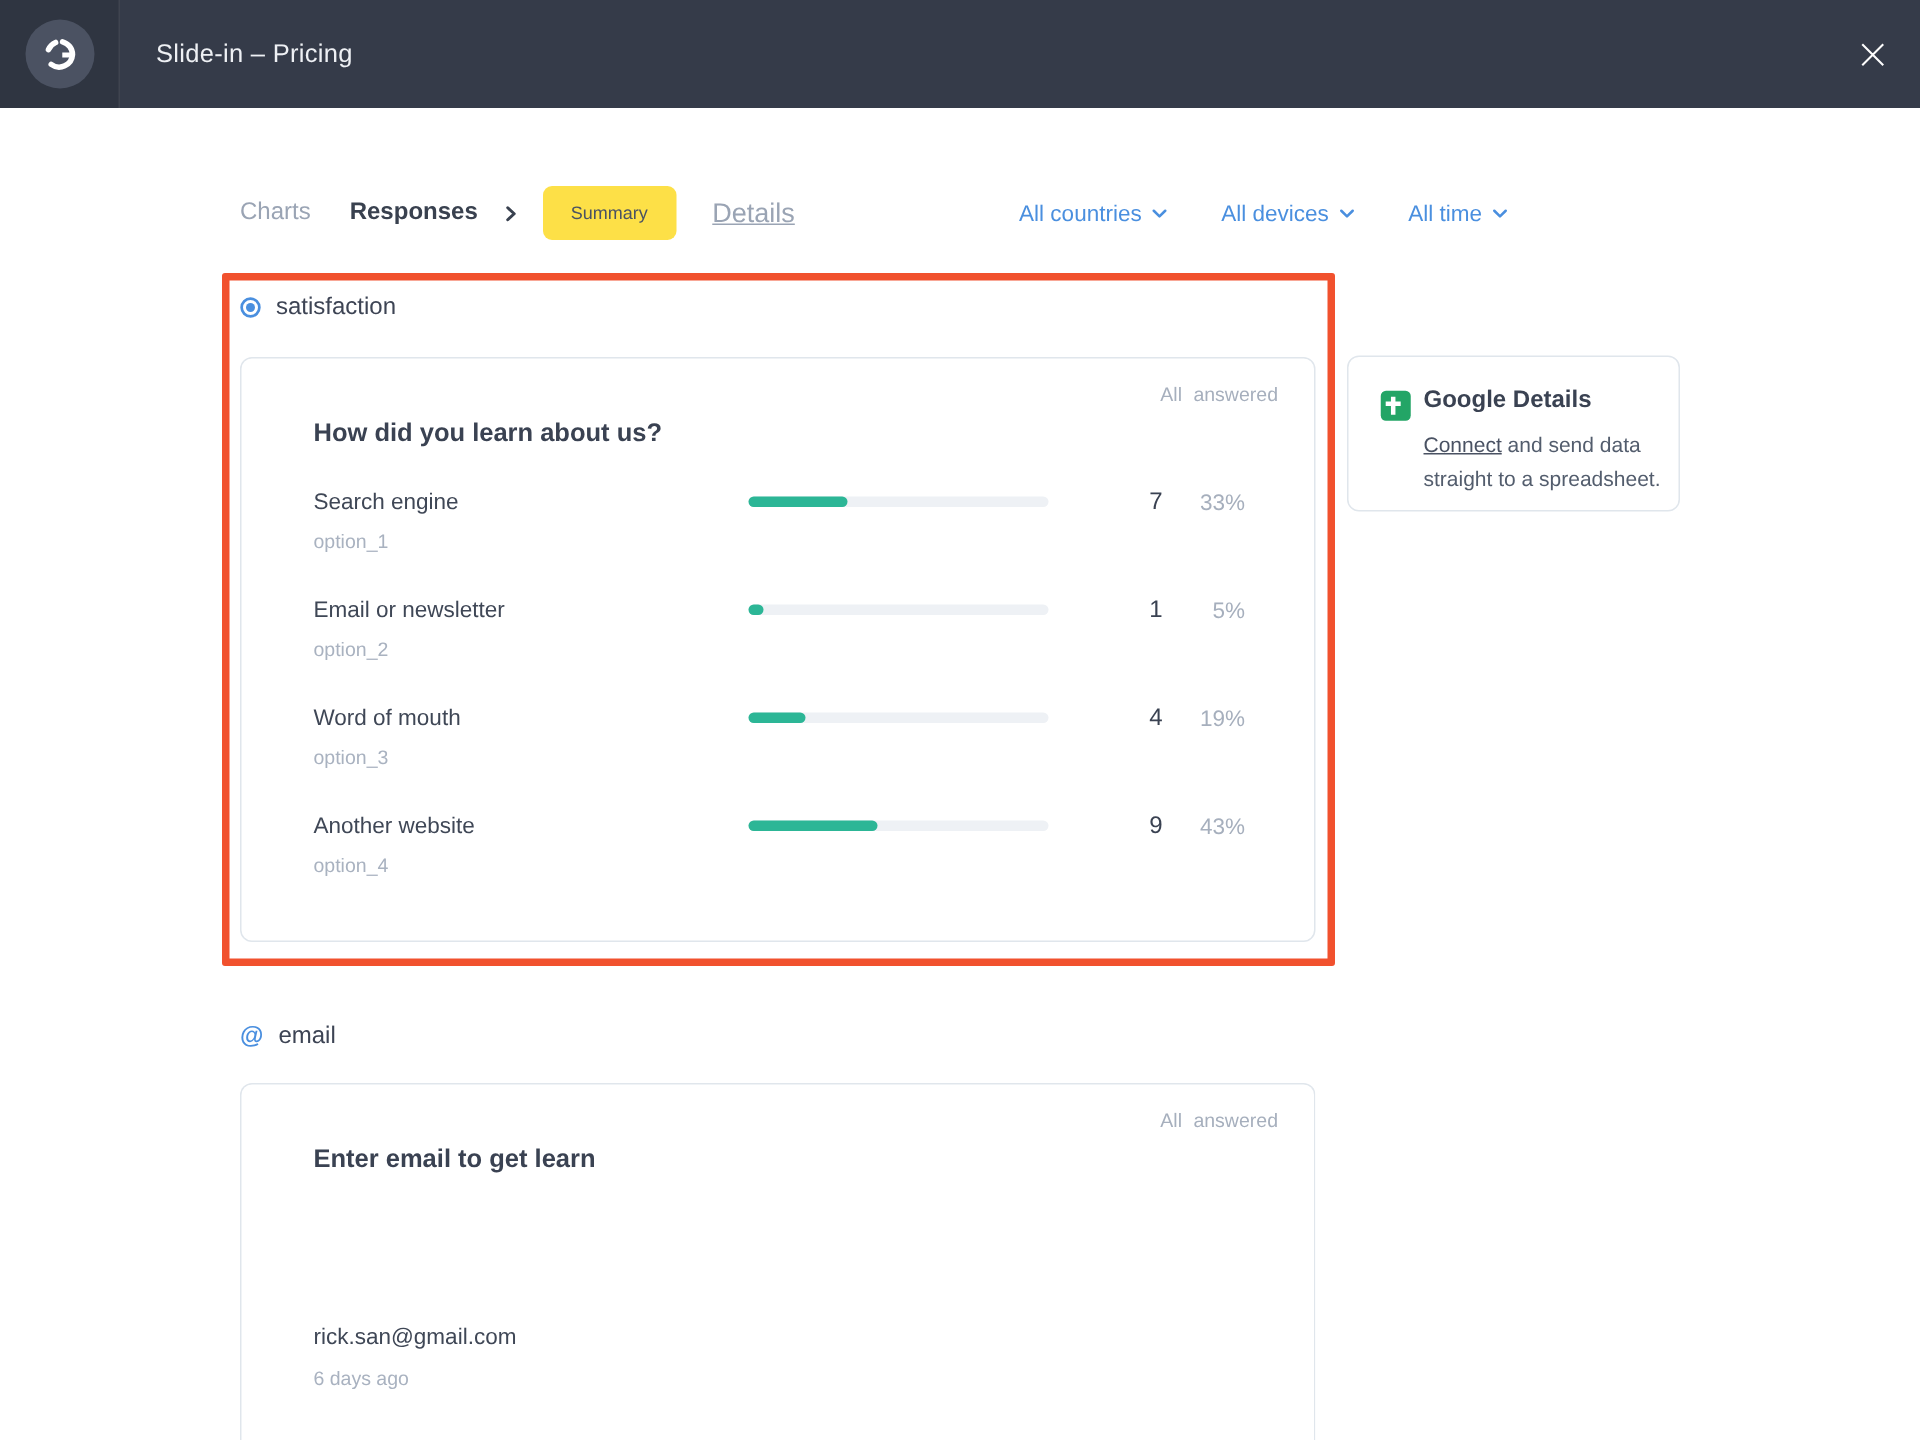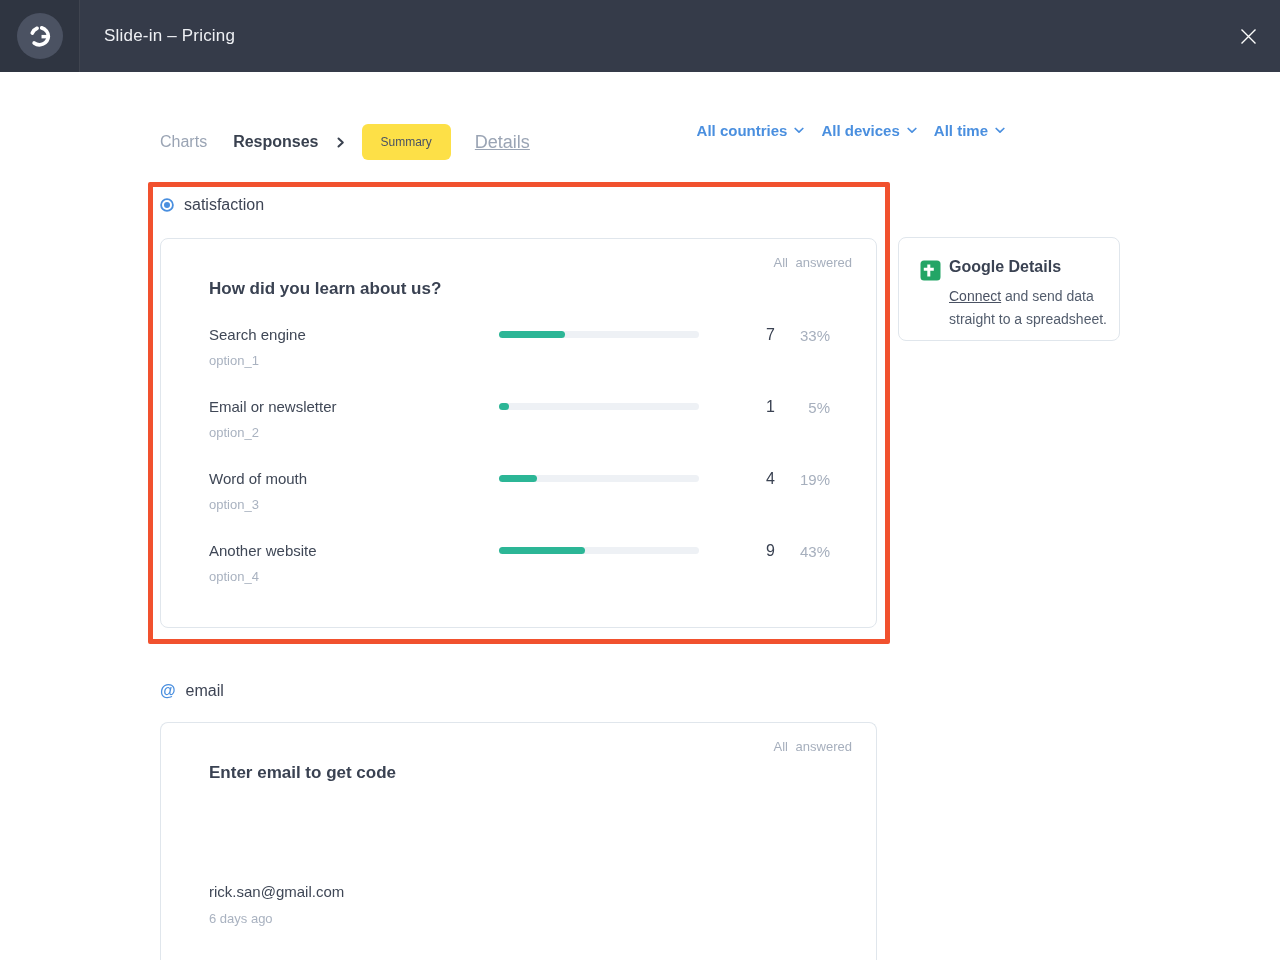--- a/index.html
+++ b/index.html
@@ -21,21 +21,21 @@
 
   
   .nav-row { position:absolute; left:160px; top:122px; height:40px; display:flex; align-items:center; }
   .nav-charts { font-size:16px; color:#9aa4b4; cursor:pointer; }
   .nav-responses { font-size:16px; color:#39414f; font-weight:700; margin-left:26px; cursor:pointer; }
   .nav-chev { margin-left:16px; display:flex; align-items:center; }
   .tab-pill { margin-left:16px; background:#fde047; border-radius:6px; height:36px; padding:0 19px;
     display:flex; align-items:center; font-size:12px; color:#4a5263; cursor:pointer; }
   .tab-details { margin-left:24px; font-size:18px; color:#9aa4b4; cursor:pointer;text-decoration:underline; }
 
-  .filters { position:absolute; right:159px; top:122px; height:40px; display:flex; align-items:flex-start; gap:17px;font-weight:bold; }
+  .filters { position:absolute; right:159px; top:122px; height:40px; display:flex; align-items:center; gap:36px; }
   .filter { display:flex; align-items:center; gap:7px; color:#4a8fdf; font-size:15px; cursor:pointer; }
 
   
   .annotation { position:absolute; left:148px; top:182px; width:742px; height:462px;
     border:5px solid #f1512e; border-radius:2px; pointer-events:none; z-index:5; }
 
   
   .section-head { position:absolute; display:flex; align-items:center; gap:10px; }
   .section-head.satisfaction { left:160px; top:196px; }
   .section-head.email { left:160px; top:682px; }
@@ -198,21 +198,21 @@
   </div>
 
 
   <div class="section-head email">
     <span class="at-icon">@</span>
     <span class="section-label">email</span>
   </div>
 
   <div class="card email-card">
     <span class="answered">All answered</span>
-    <div class="card-question">Enter email to get code</div>
+    <div class="card-question">Enter email to get learn</div>
 
     <div class="email-entry" style="top:160px">
       <span class="email-value">rick.san@gmail.com</span>
       <span class="email-time">6 days ago</span>
     </div>
   </div>
 
 </div>
 
 </body></html>

